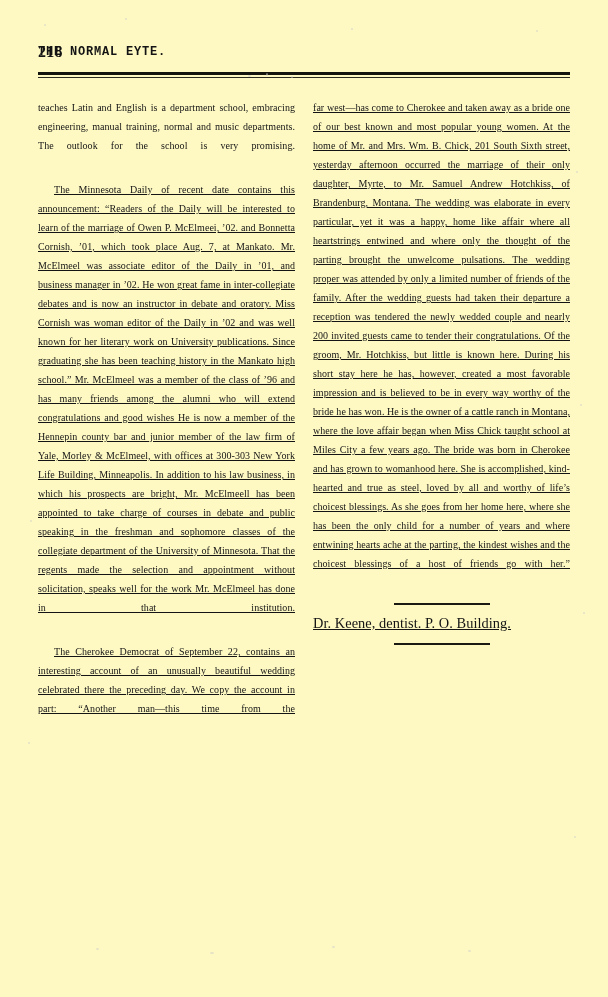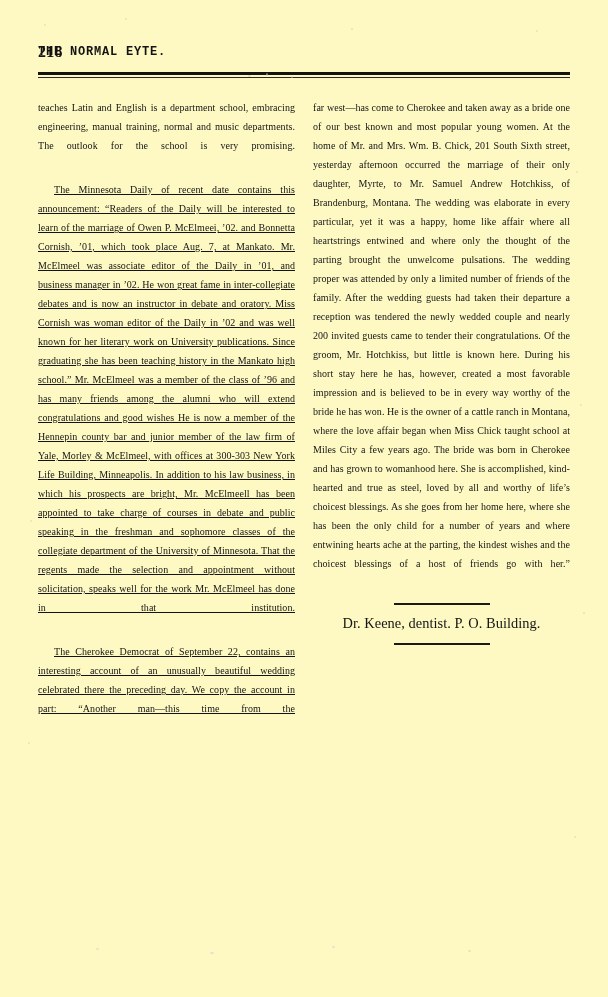--- a/index.html
+++ b/index.html
@@ -90,21 +90,21 @@
     top: 82px;
     width: 532px;
     height: 880px;
   }
   .col {
     position: absolute;
     top: 0;
     width: 257px;
   }
   .col-left  { left: 0; }
-  .col-right { left: 275px; }
+  .col-right { left: 275px; text-decoration: underline; }
 
   p.para {
     margin: 16px 0 0 0;
     font-size: 10px;
     line-height: 19px;
     text-align: justify;
     text-justify: inter-word;
     letter-spacing: .05px;
   }
   p.para + p.para {
@@ -136,21 +136,21 @@
     line-height: 20.6px;
     text-align: justify;
     letter-spacing: .05px;
   }
   p.ad::after {
     content: "";
     display: inline-block;
     width: 100%;
   }
   p.ad.centerish {
-    text-align: center;
+    text-align: left;
     text-indent: 0;
   }
   p.ad.centerish::after { display: none; }
   p.ad.indent { text-indent: 16px; }
 </style>
 </head>
 <body>
 
 <div class="page">
 

